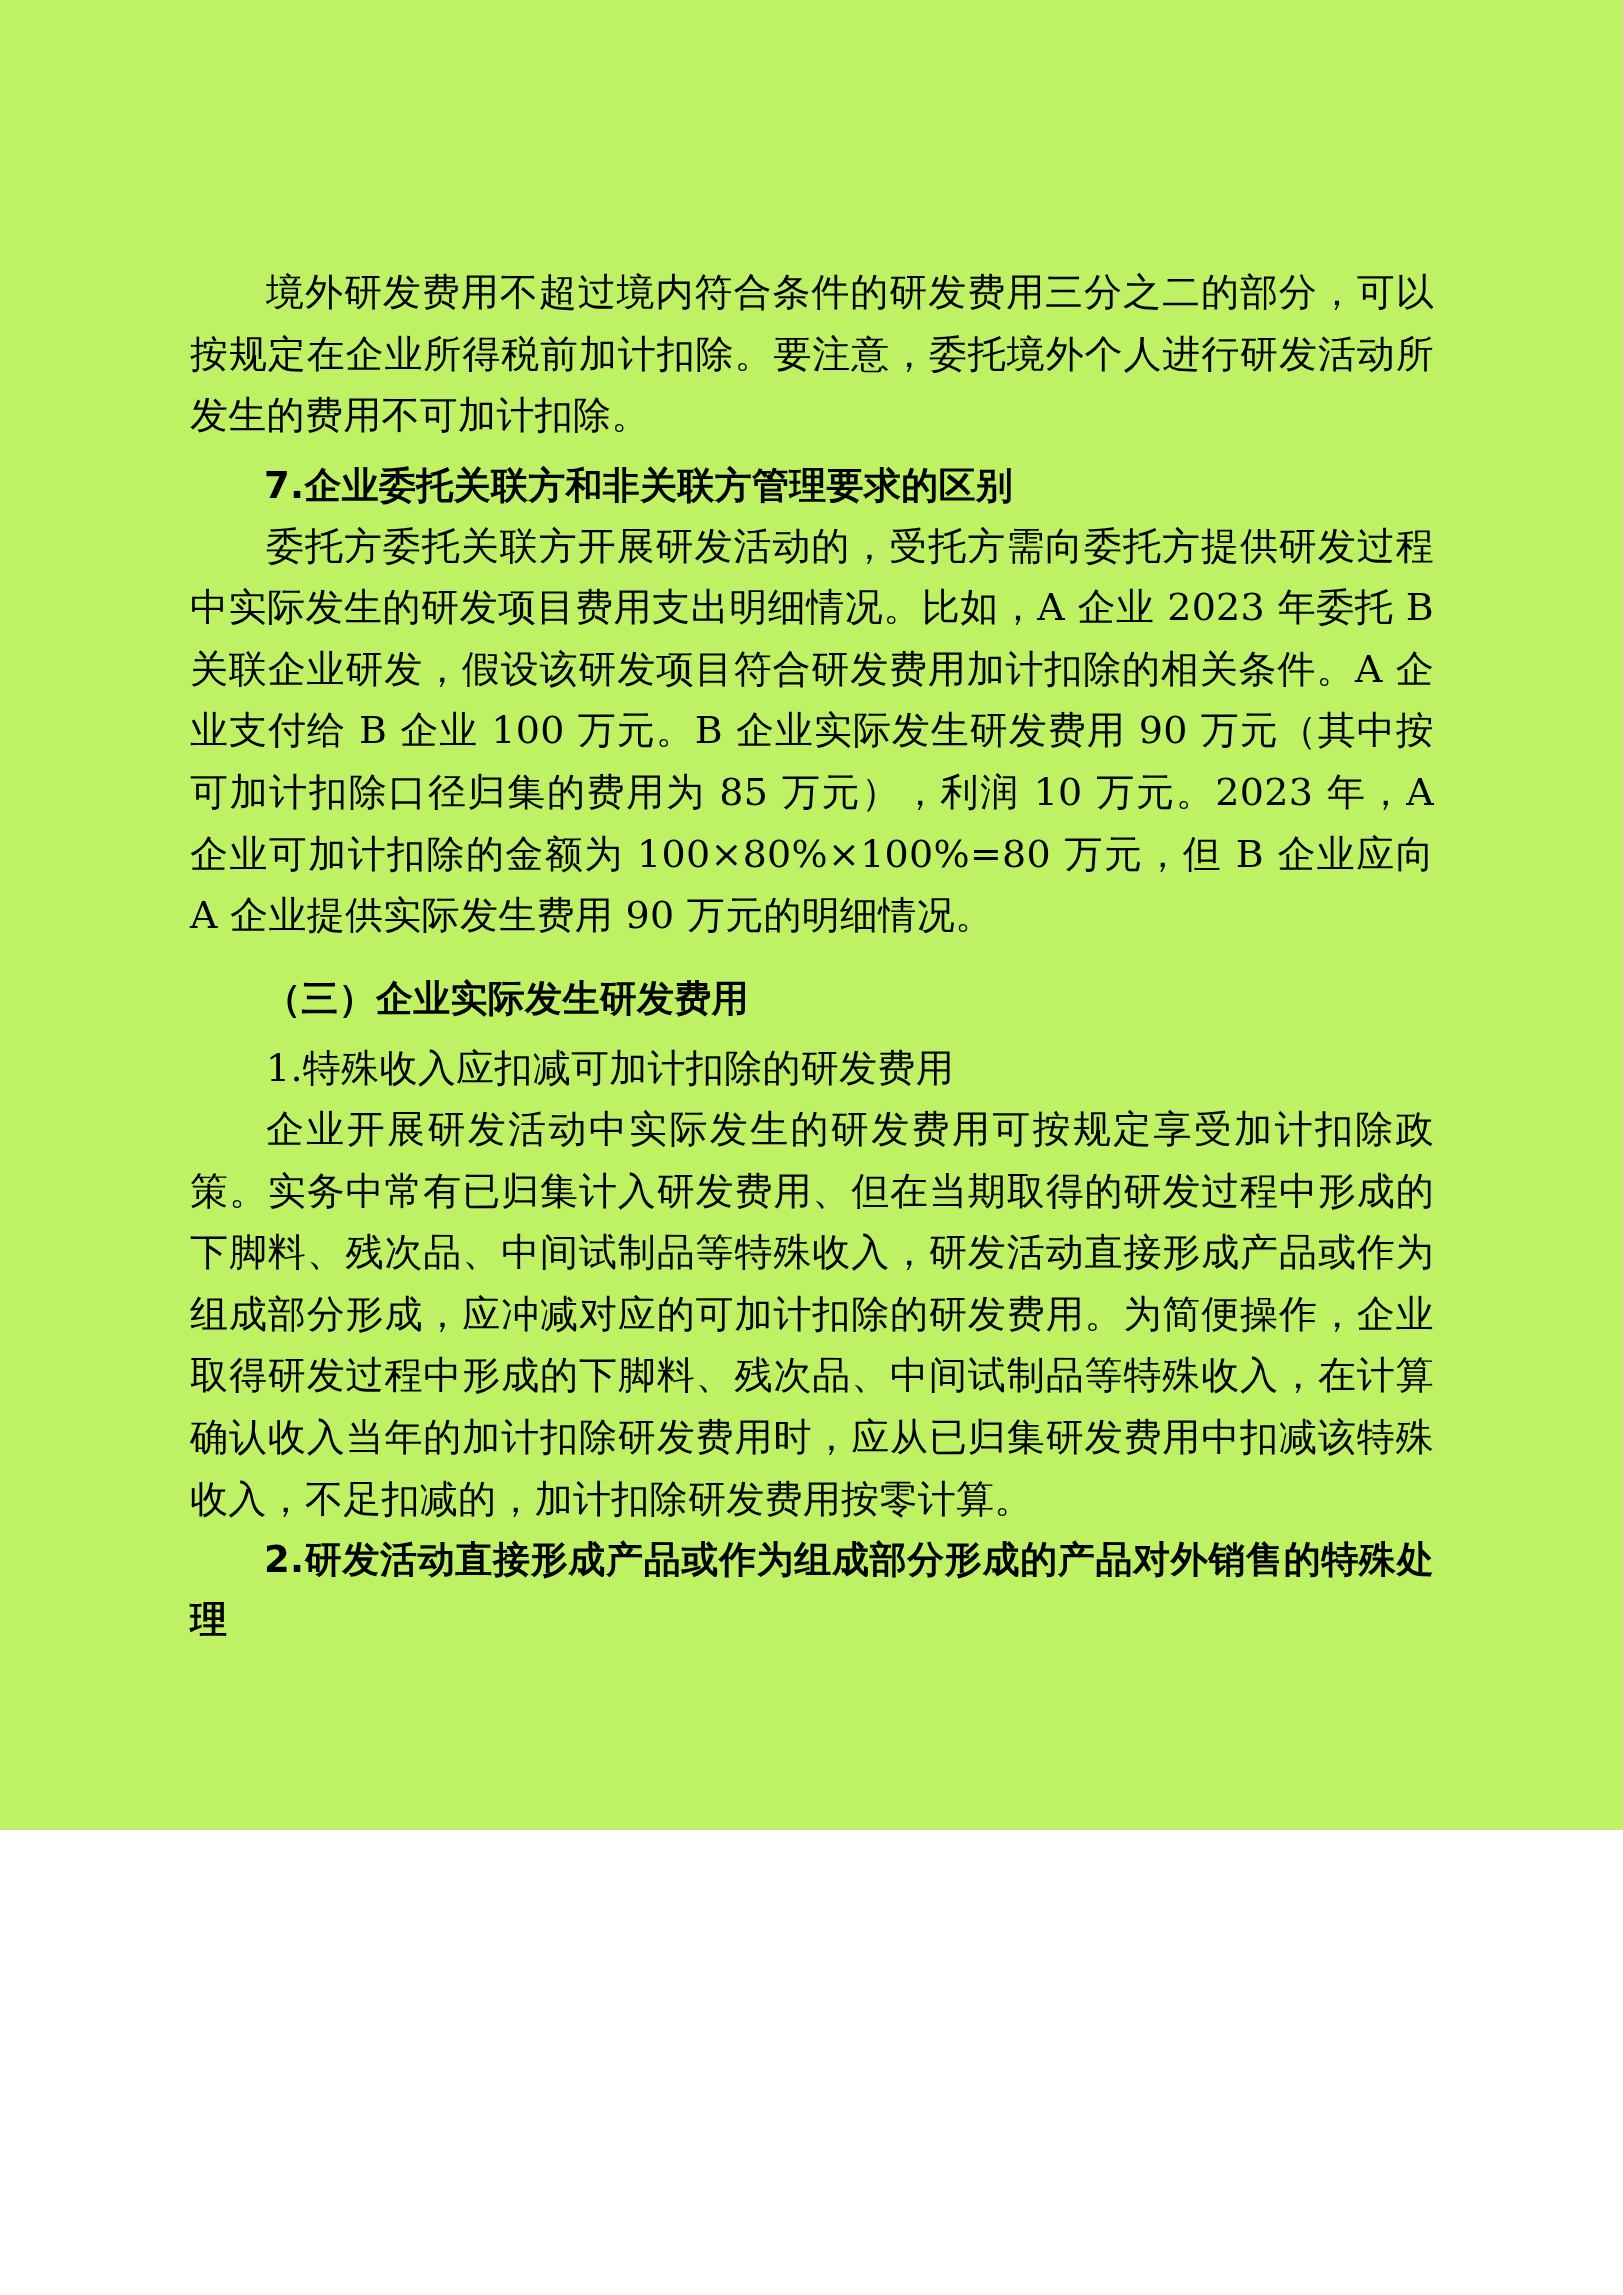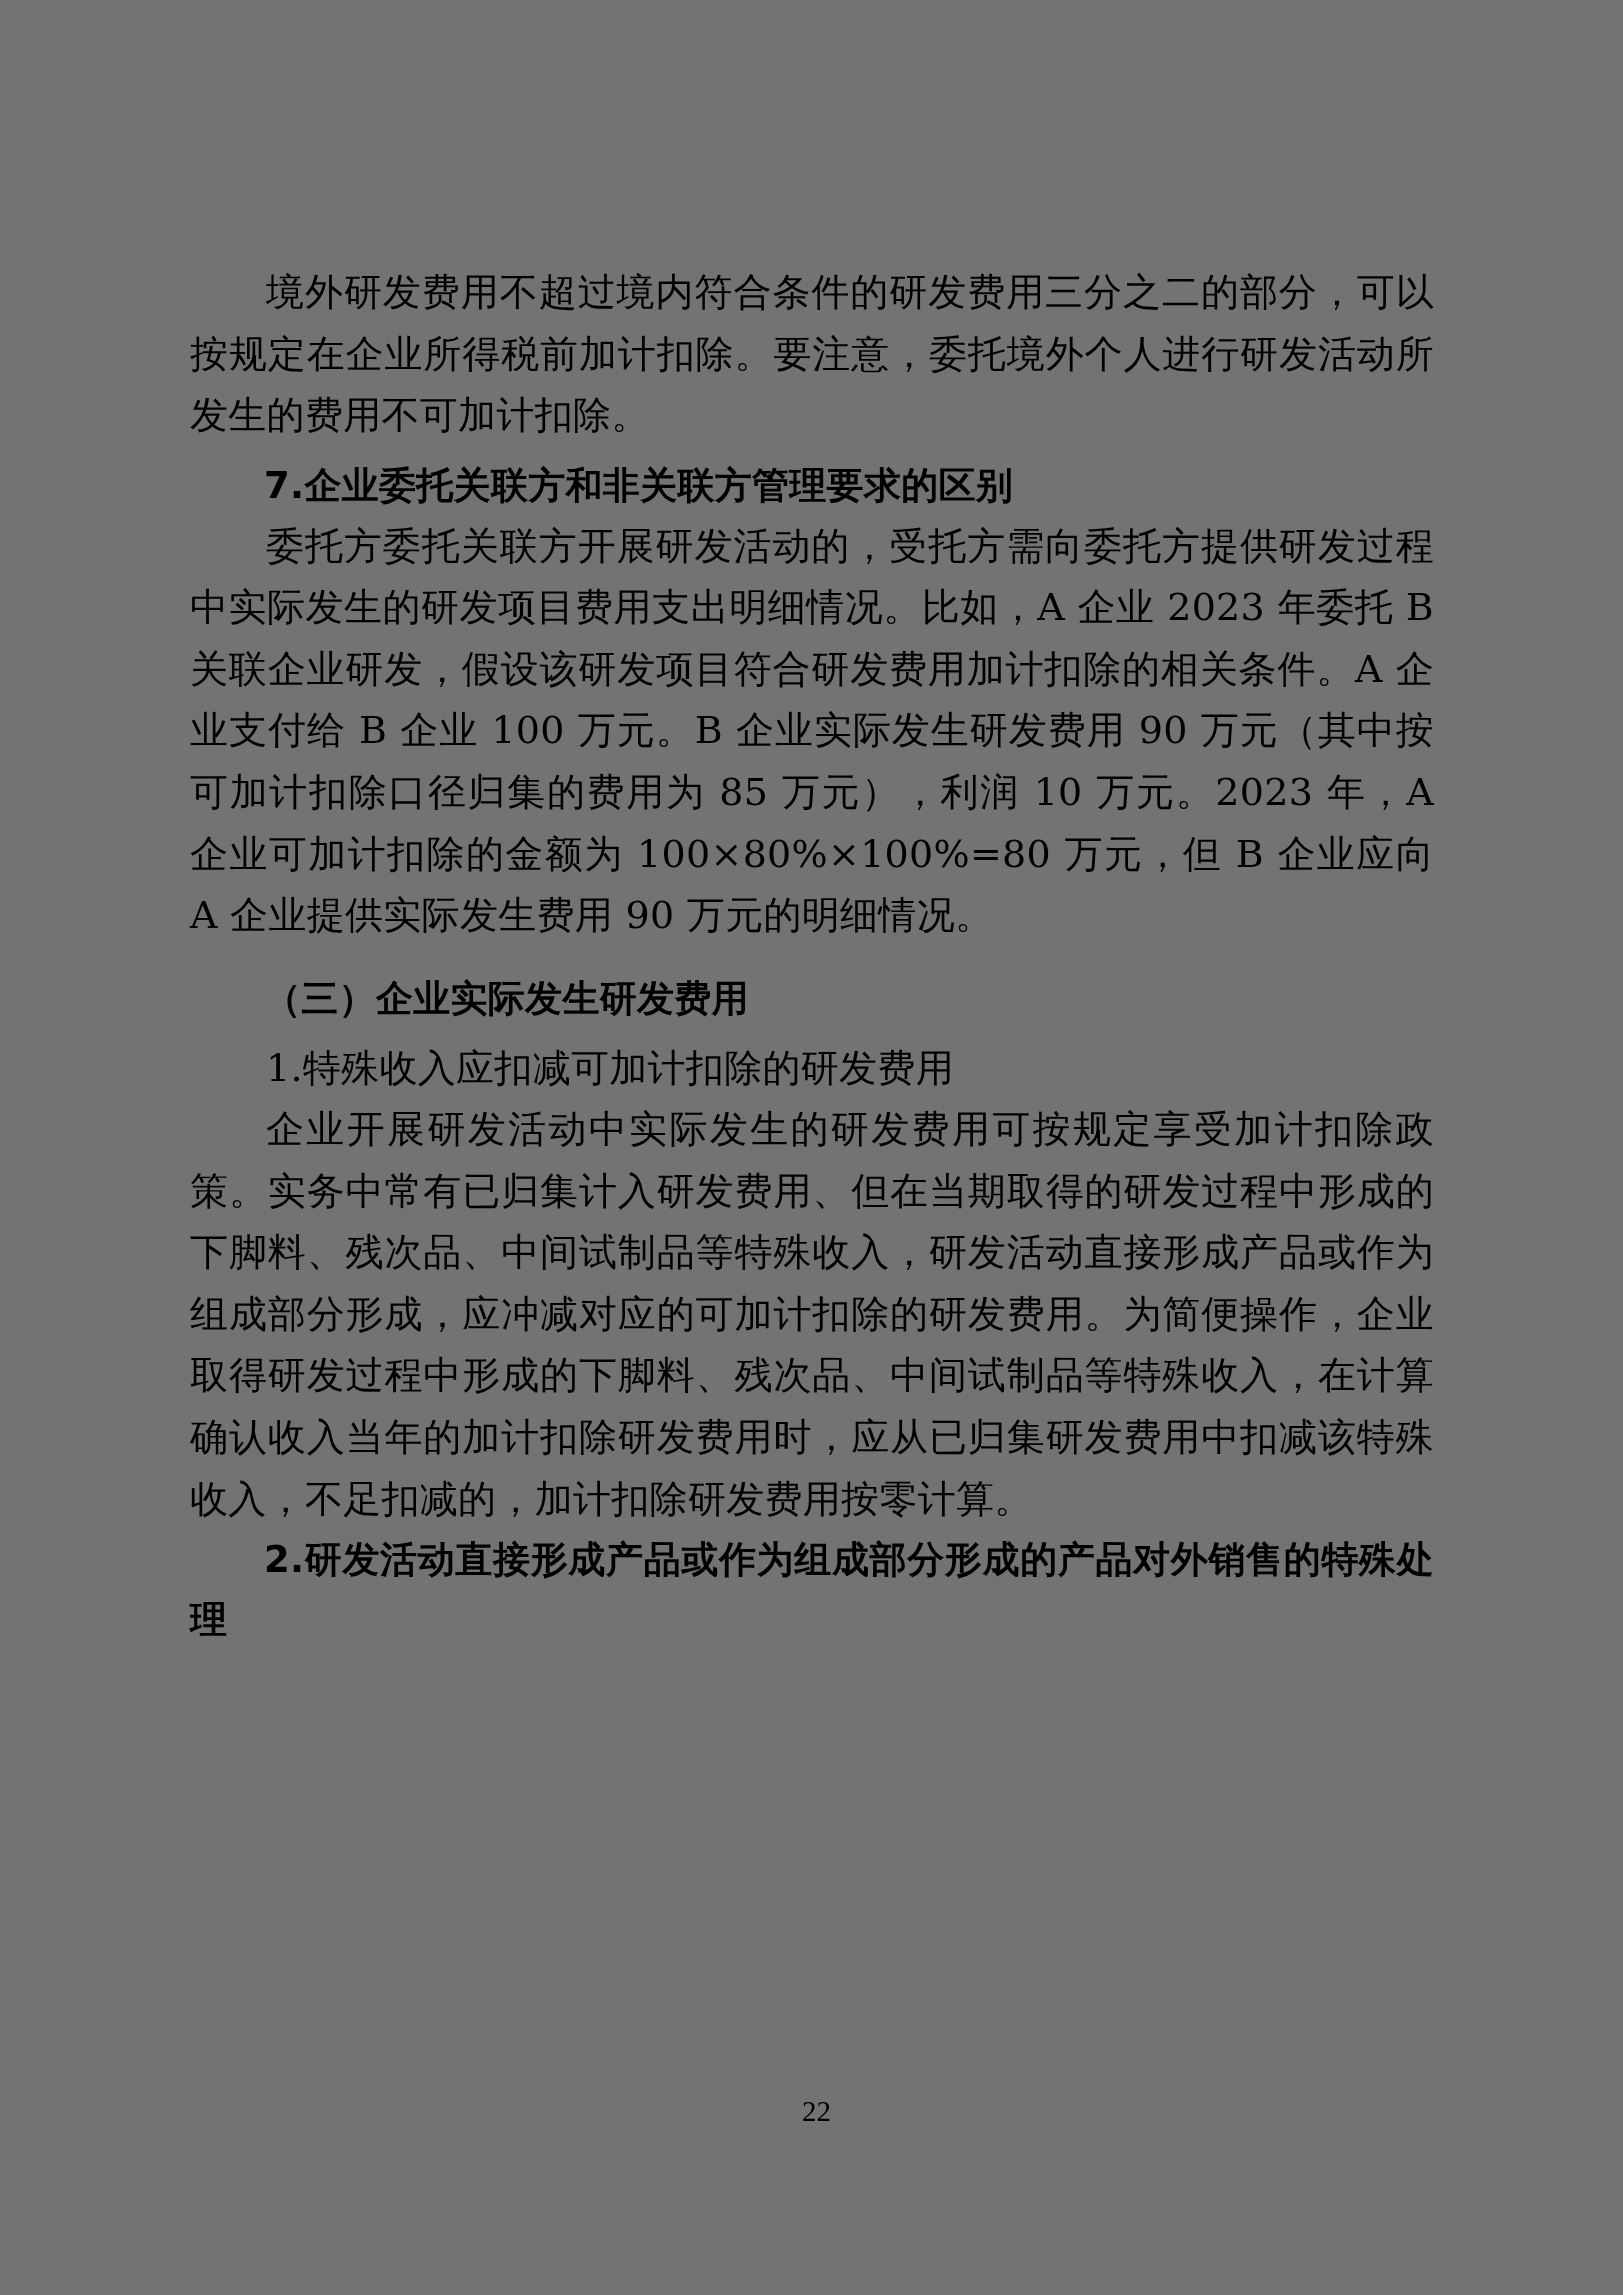--- a/index.html
+++ b/index.html
@@ -7,22 +7,22 @@
     padding: 0;
     background: #ffffff;
   }
   body {
     font-family: "DejaVu Serif", "Liberation Serif", serif;
     color: #000000;
   }
   .page {
     position: relative;
     width: 1623px;
-    height: 2295px;
-    background: #737373;
+    height: 1830px;
+    background: #bef264;
     box-sizing: border-box;
     overflow: hidden;
   }
   .content {
     position: absolute;
     left: 190px;
     top: 262px;
     width: 1244px;
   }
   p {

